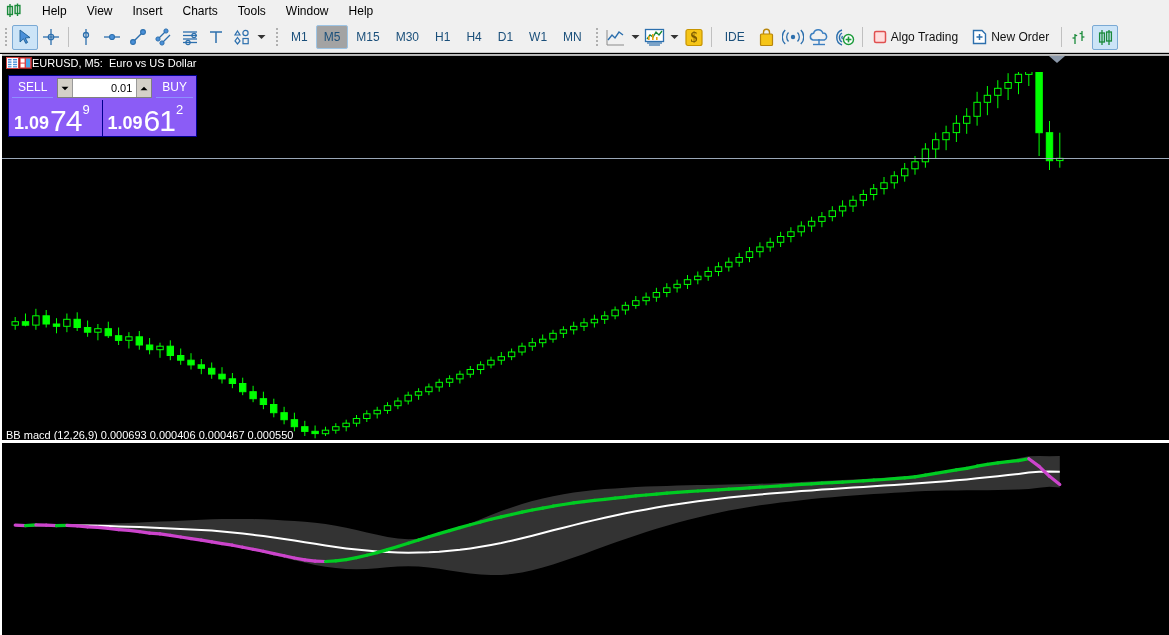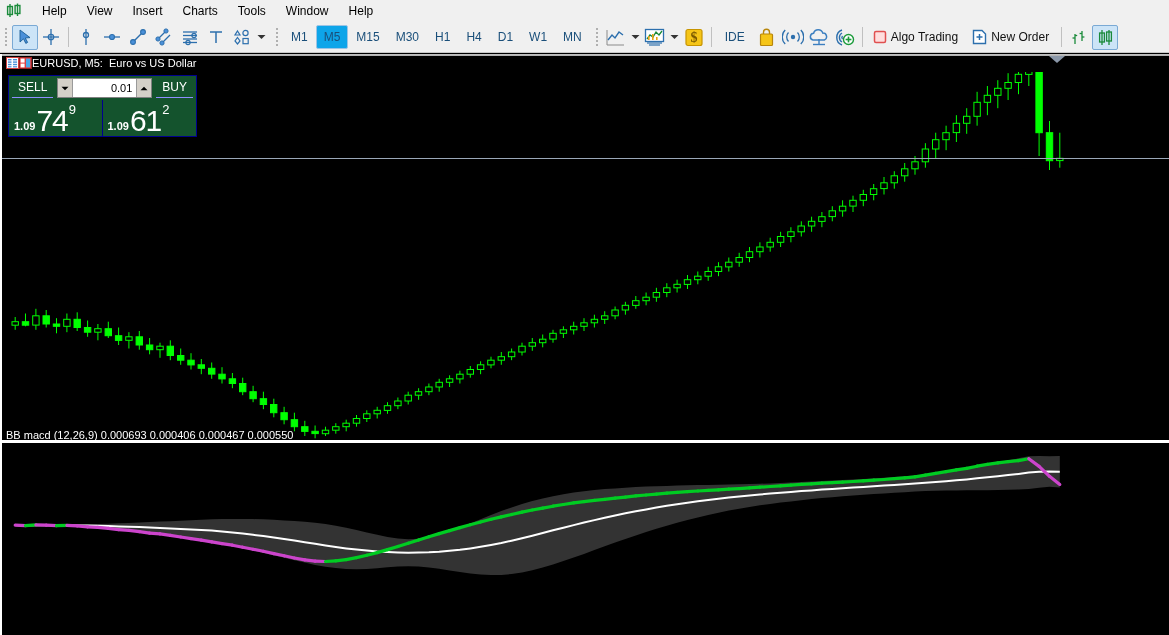--- a/index.html
+++ b/index.html
@@ -70,21 +70,21 @@
     font-size: 12px; color: #1a4f7a;
     padding: 4px 7px;
     min-width: 30px;
     text-align: center;
     border: 1px solid transparent;
     border-radius: 2px;
     flex: 0 0 auto;
     cursor: default;
     white-space: nowrap;
   }
-  .tf-btn.active { background: #0ea5e9; border: 1px solid #9dc4e4; }
+  .tf-btn.active { background: #a3a3a3; border: 1px solid #9dc4e4; }
   .tb-caret {
     width: 13px; height: 25px;
     display: flex; align-items: center; justify-content: center;
     flex: 0 0 auto; cursor: default;
   }
   .tb-text-btn {
     display: flex; align-items: center; gap: 4px;
     font-size: 12px; color: #111;
     padding: 3px 7px 3px 5px;
     border: 1px solid transparent;
@@ -158,21 +158,21 @@
     border-right: 8px solid transparent;
     border-top: 7px solid #8a97a8;
     z-index: 31;
   }
 
   
   #oct-panel {
     position: absolute;
     left: 6px; top: 21px;
     width: 189px; height: 62px;
-    background: #14532d;
+    background: #8b5cf6;
     border: 1px solid #00008f;
     z-index: 25;
     font-family: "Liberation Sans", sans-serif;
   }
   #oct-top {
     height: 24px;
     display: flex; align-items: center;
     padding: 2px 3px;
     gap: 0;
   }
@@ -212,21 +212,21 @@
   }
   .oct-price {
     flex: 1 1 50%;
     position: relative;
     display: flex; align-items: flex-end;
     padding: 0 4px 1px 5px;
     cursor: default;
   }
   #oct-sell-price { border-right: 1px solid #00008f; }
   .pr-small {
-    font-size: 11px; font-weight: bold; color: #ffffff;
+    font-size: 18px; font-weight: bold; color: #ffffff;
     line-height: 1; padding-bottom: 3px;
   }
   .pr-big {
     font-size: 30px; color: #ffffff; line-height: 0.95;
     letter-spacing: -1px; padding-left: 1px;
   }
   .pr-sup {
     font-size: 13px; color: #ffffff;
     line-height: 1; align-self: flex-start;
     padding-top: 3px; padding-left: 1px;

